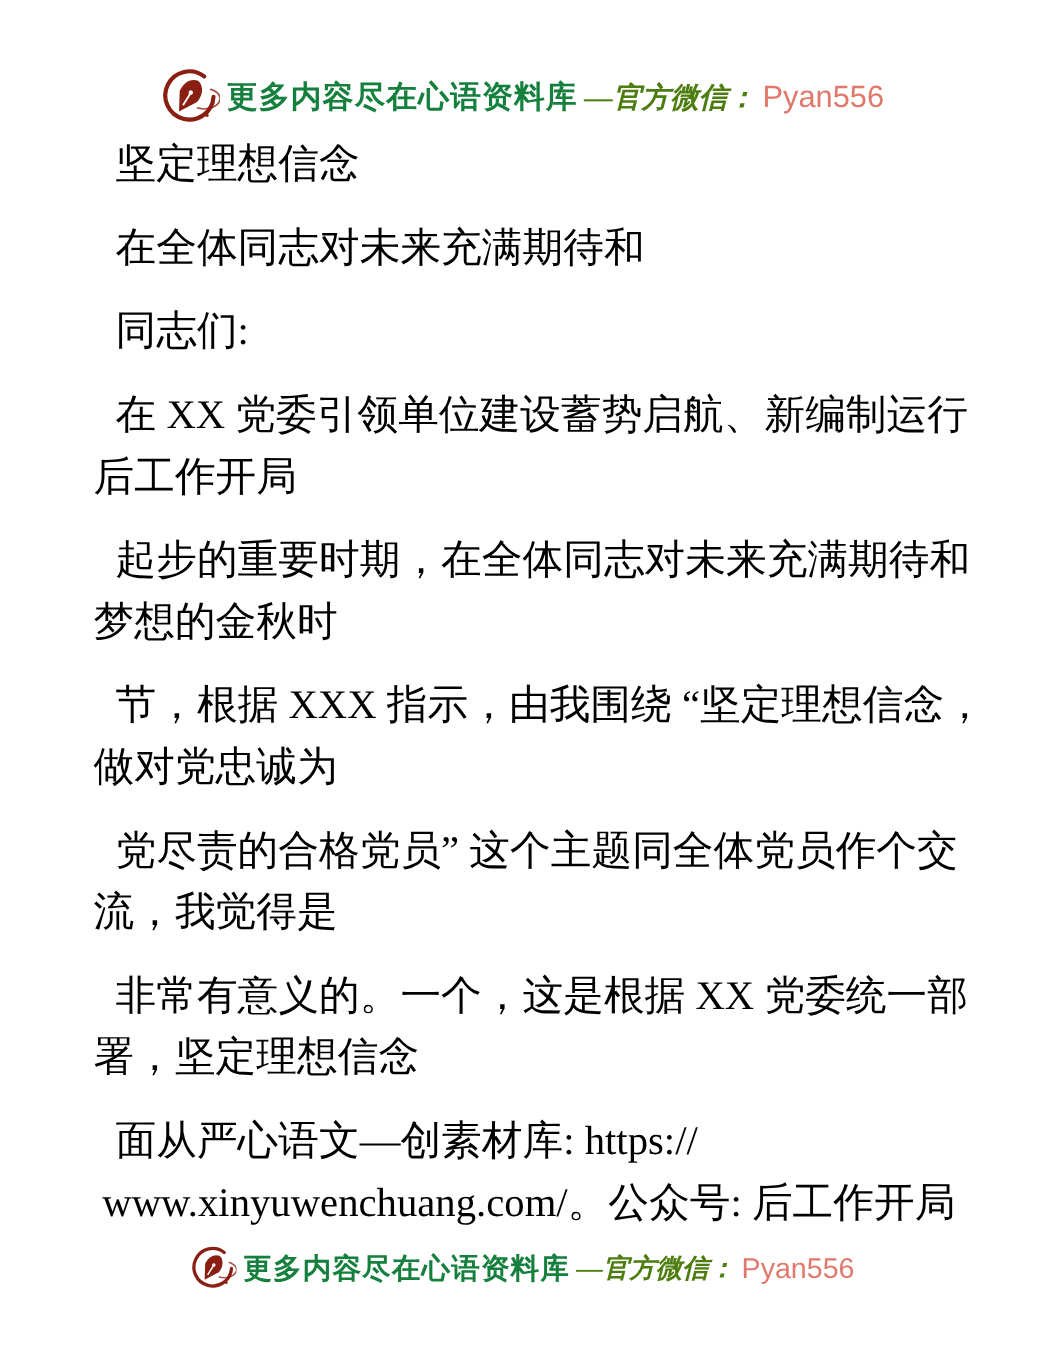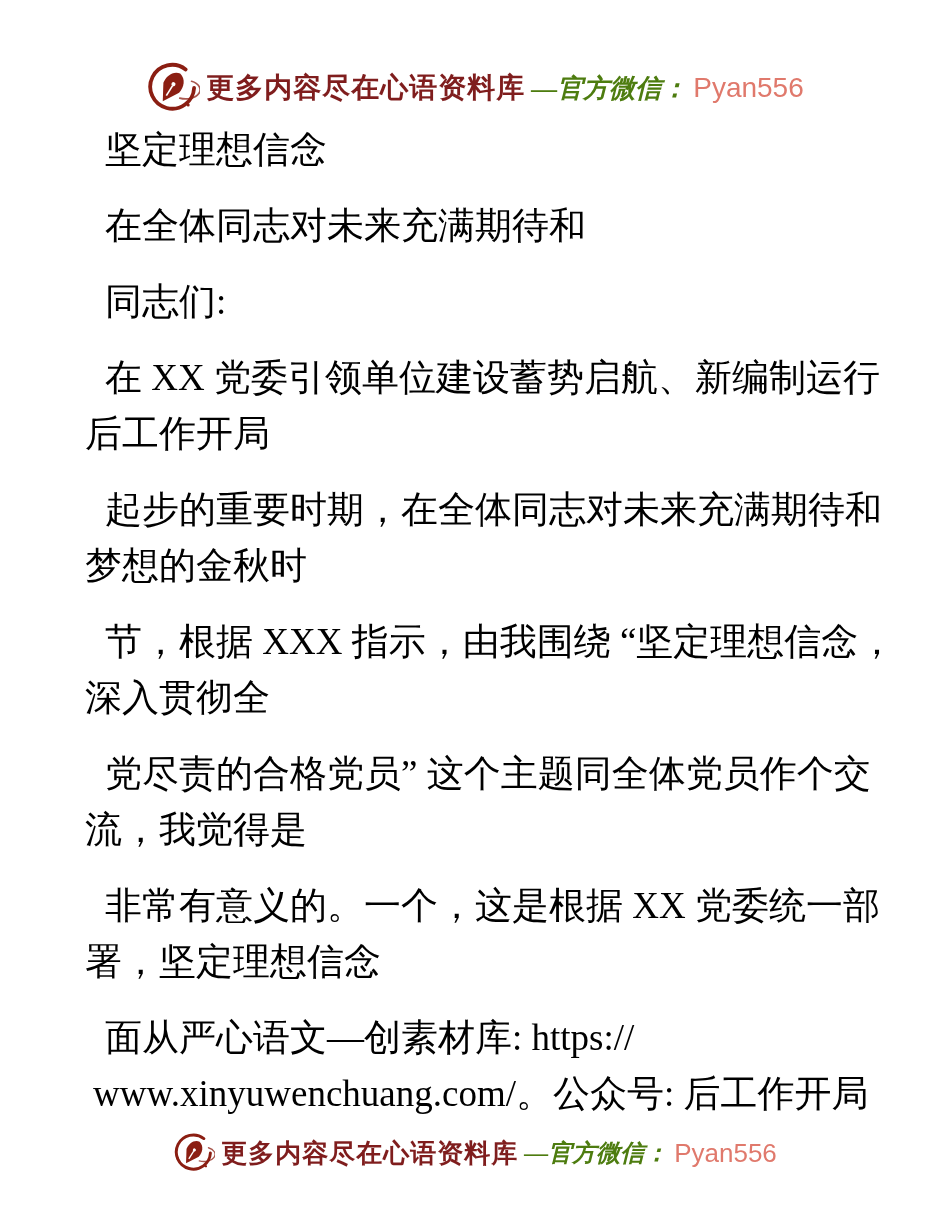--- a/index.html
+++ b/index.html
@@ -21,21 +21,21 @@
     justify-content: center;
     gap: 6px;
     width: 100%;
   }
   .watermark-top { margin-top: 60px; height: 56px; }
   .watermark-bottom { margin-top: 8px; height: 46px; }
   .wm-logo { flex: 0 0 auto; display: inline-flex; }
   .watermark-top .wm-logo svg { width: 54px; height: 54px; }
   .watermark-bottom .wm-logo svg { width: 42px; height: 42px; }
   .wm-brand {
-    color: #7f1d1d;
+    color: #15803d;
     font-size: 28px;
     font-weight: bold;
     letter-spacing: 1px;
     white-space: nowrap;
   }
   .wm-label {
     color: #4d7c0f;
     font-size: 26px;
     font-weight: bold;
     font-style: italic;
@@ -93,21 +93,21 @@
 
   <div class="doc">
     <div class="line para">坚定理想信念</div>
     <div class="line para">在全体同志对未来充满期待和</div>
     <div class="line para">同志们:</div>
     <div class="line para">在 XX 党委引领单位建设蓄势启航、新编制运行</div>
     <div class="line cont">后工作开局</div>
     <div class="line para">起步的重要时期，在全体同志对未来充满期待和</div>
     <div class="line cont">梦想的金秋时</div>
     <div class="line para">节，根据 XXX 指示，由我围绕 “坚定理想信念，</div>
-    <div class="line cont">深入贯彻全</div>
+    <div class="line cont">做对党忠诚为</div>
     <div class="line para">党尽责的合格党员” 这个主题同全体党员作个交</div>
     <div class="line cont">流，我觉得是</div>
     <div class="line para">非常有意义的。一个，这是根据 XX 党委统一部</div>
     <div class="line cont">署，坚定理想信念</div>
     <div class="line para">面从严心语文—创素材库: https://</div>
     <div class="line cont cont-sm">www.xinyuwenchuang.com/。公众号: 后工作开局</div>
   </div>
 
   <div class="watermark watermark-bottom">
     <span class="wm-logo">

